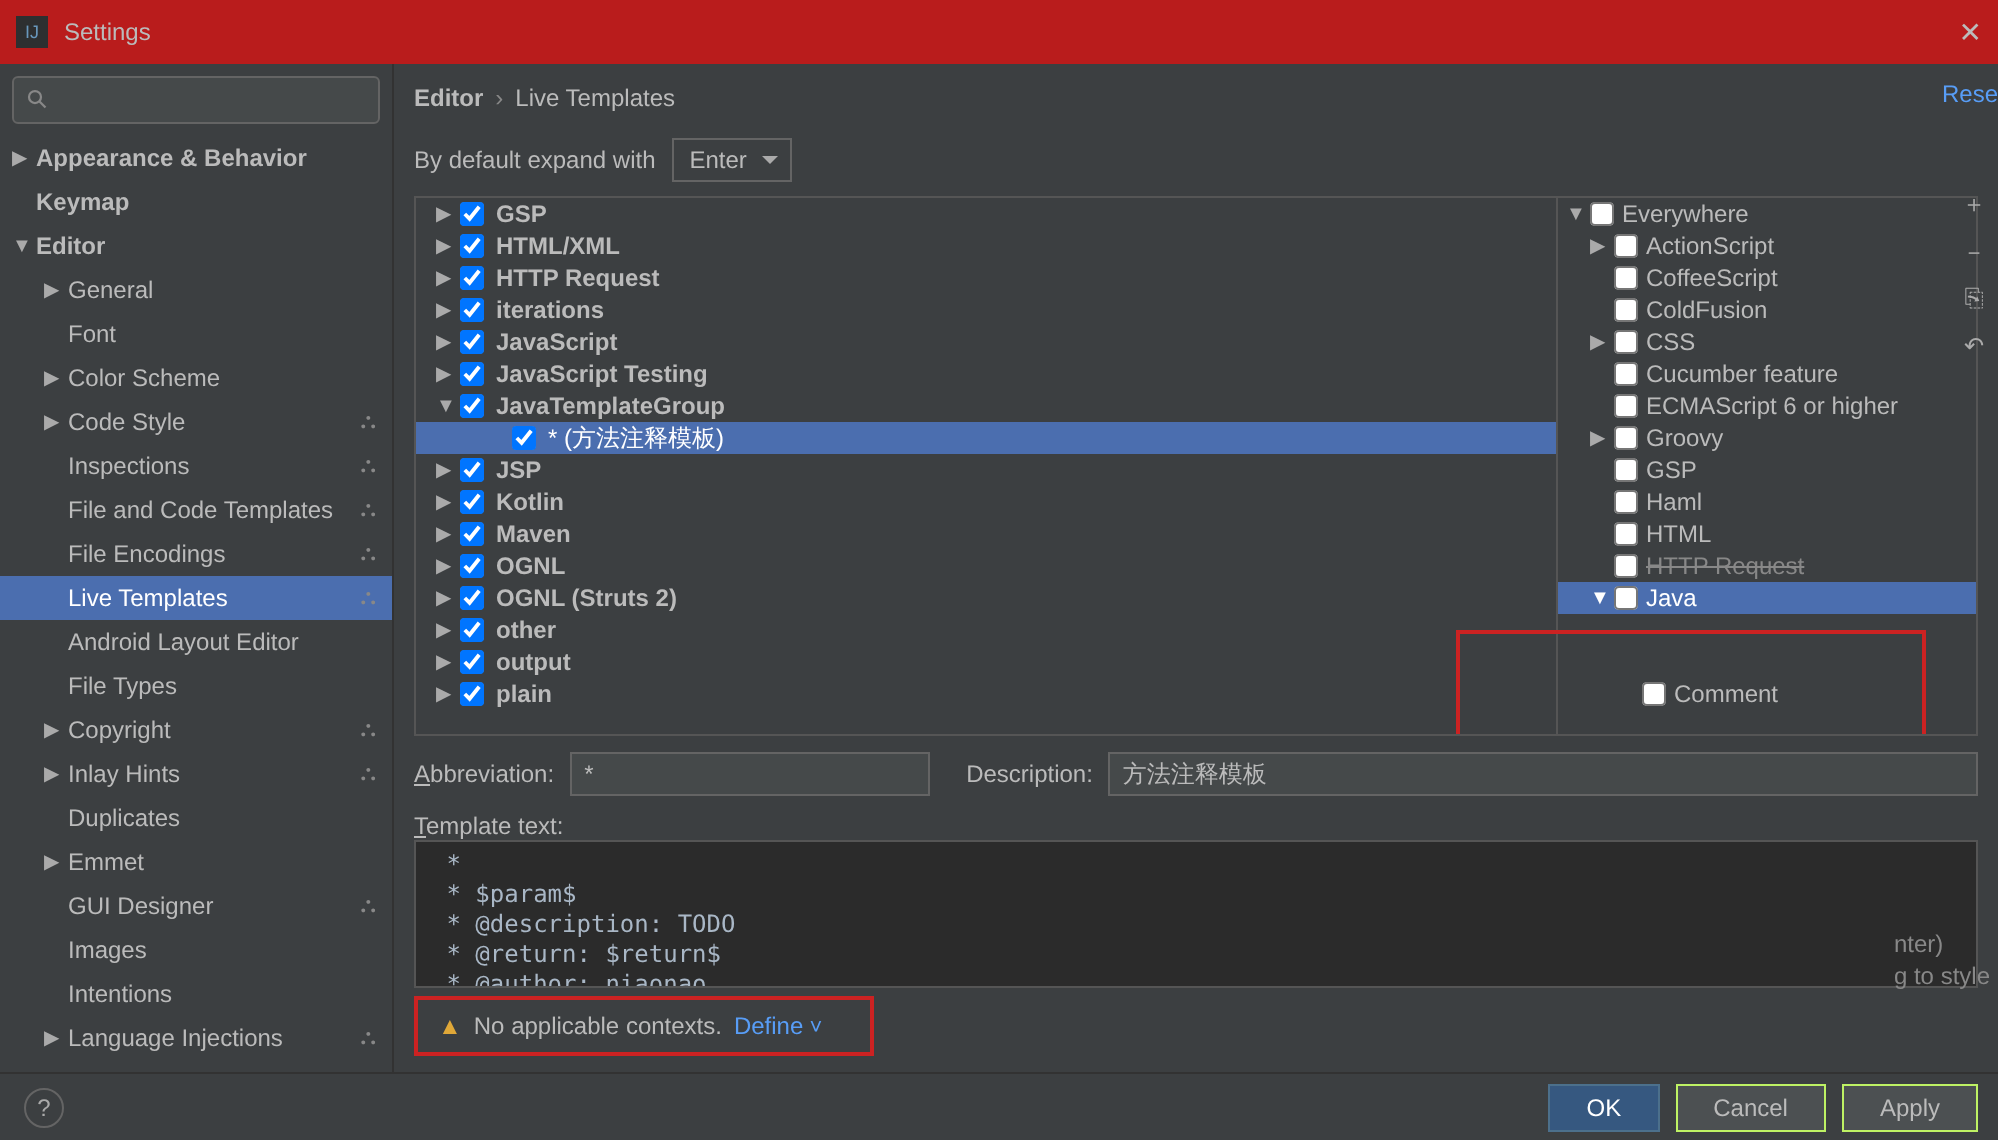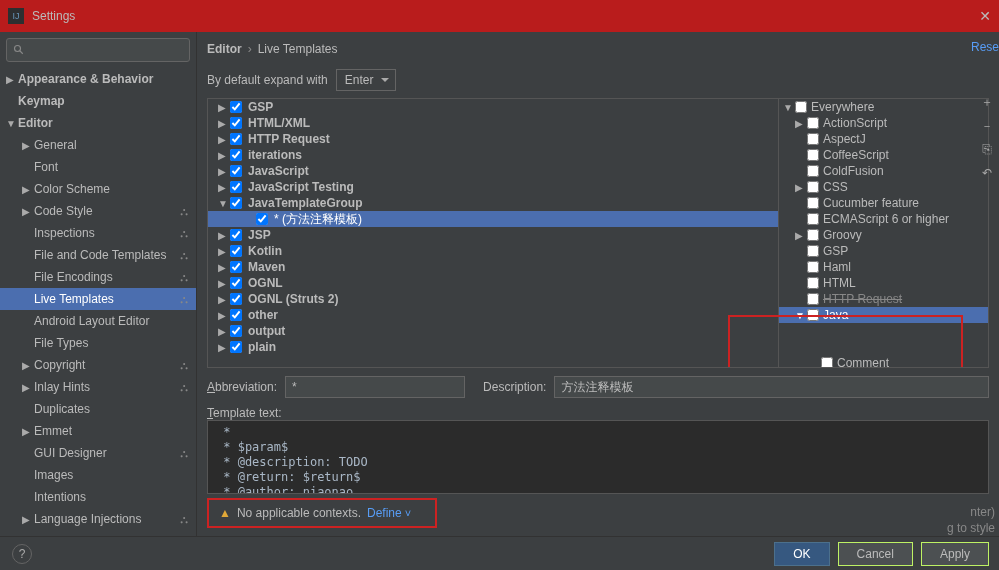--- a/index.html
+++ b/index.html
@@ -49,21 +49,21 @@
 .form-row { display: flex; align-items: center; gap: 8px; padding: 8px 0; }
 .form-row label { color: #bbbbbb; }
 .form-row label u { text-decoration: underline; }
 .text-input { background: #45494a; border: 1px solid #646464; color: #bbbbbb; padding: 3px 6px; flex: 1; }
 .template-text-area { background: #2b2b2b; border: 1px solid #555; color: #a9b7c6; font-family: Consolas, monospace; font-size: 12px; padding: 4px 8px; height: 74px; overflow: hidden; line-height: 15px; white-space: pre; }
 .warning-row { display: flex; align-items: center; gap: 6px; padding: 6px 10px; border: 2px solid #cc2222; margin-top: 4px; width: 230px; }
 .warning-icon { color: #e0a838; }
 .define-link { color: #589df6; cursor: pointer; font-size: 11px; }
 .toolbar-right { position: absolute; right: 4px; top: 62px; display: flex; flex-direction: column; gap: 8px; }
 .toolbar-right div { width: 16px; height: 16px; color: #aaa; text-align: center; cursor: pointer; }
-.side-labels { position: absolute; right: 4px; top: 472px; font-size: 11px; color: #888; text-align: right; line-height: 16px; }
+.side-labels { position: absolute; right: 4px; top: 432px; font-size: 11px; color: #888; text-align: left; line-height: 16px; }
 .footer { position: absolute; bottom: 0; left: 0; right: 0; height: 34px; border-top: 1px solid #323232; display: flex; align-items: center; justify-content: flex-end; padding: 0 10px; gap: 8px; background: #3c3f41; }
 .footer .help { position: absolute; left: 12px; width: 20px; height: 20px; border: 1px solid #646464; border-radius: 10px; text-align: center; line-height: 18px; color: #aaa; cursor: pointer; }
 .btn { padding: 4px 18px; background: #4c5052; border: 1px solid #bef264; color: #bbbbbb; cursor: pointer; }
 .btn.primary { background: #365880; border-color: #4c708c; color: #fff; }
 ::-webkit-scrollbar { width: 8px; }
 ::-webkit-scrollbar-thumb { background: #555; }
 </style>
 </head>
 <body>
 
@@ -287,25 +287,20 @@
               <span>Everywhere</span>
             </div>
             <div class="ctx-item" style="padding-left: 16px;">
               <span class="arrow">▶</span>
               <input type="checkbox" style="">
               <span>ActionScript</span>
             </div>
             <div class="ctx-item" style="padding-left: 16px;">
               <span class="arrow"></span>
               <input type="checkbox" style="">
-              <span>AspectJ</span>
-            </div>
-            <div class="ctx-item" style="padding-left: 16px;">
-              <span class="arrow"></span>
-              <input type="checkbox" style="">
               <span>CoffeeScript</span>
             </div>
             <div class="ctx-item" style="padding-left: 16px;">
               <span class="arrow"></span>
               <input type="checkbox" style="">
               <span>ColdFusion</span>
             </div>
             <div class="ctx-item" style="padding-left: 16px;">
               <span class="arrow">▶</span>
               <input type="checkbox" style="">

